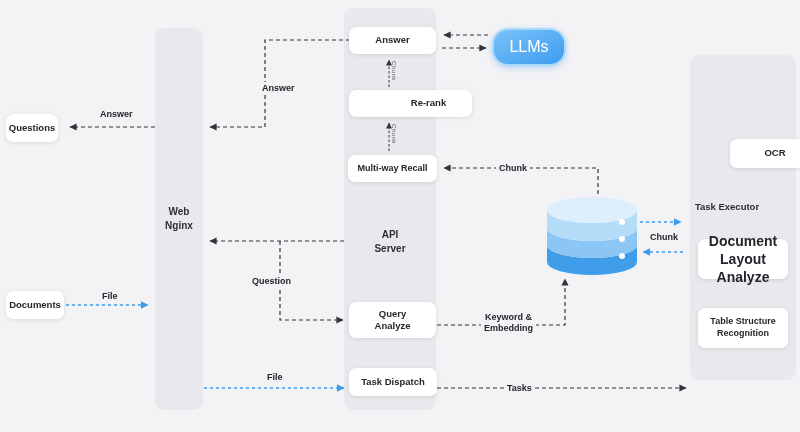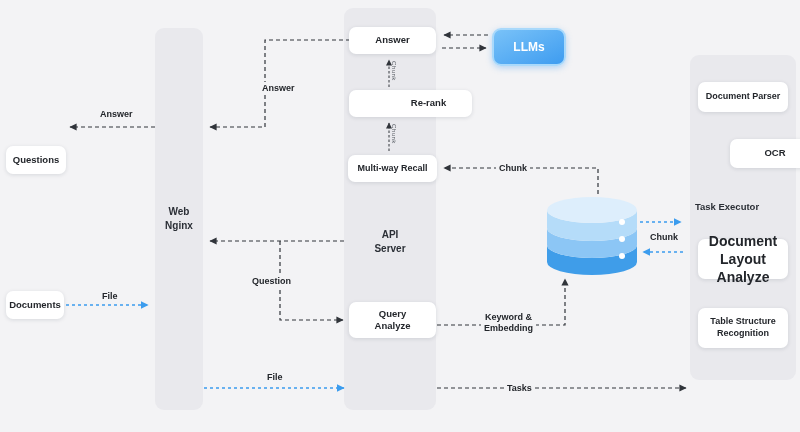--- a/index.html
+++ b/index.html
@@ -27,23 +27,23 @@
     white-space:nowrap;
   }
   .edge-label.noband{background:transparent;}
   .vlabel{
     position:absolute;font-size:6px;color:#5a5f66;
     writing-mode:vertical-rl;letter-spacing:0.5px;line-height:1;
   }
   .llms{
     position:absolute;left:492px;top:28px;width:74px;height:38px;
     background:linear-gradient(155deg,#79c2f8,#3e9cf0);
-    border:2px solid #a9d9fb;border-radius:9px;box-sizing:border-box;
+    border:2px solid #a9d9fb;border-radius:16px;box-sizing:border-box;
     display:flex;align-items:center;justify-content:center;
-    color:#ffffff;font-weight:700;font-size:12px;
+    color:#ffffff;font-weight:400;font-size:16px;
     box-shadow:0 2px 6px rgba(62,156,240,0.35);
   }
   .arrows{position:absolute;left:0;top:0;pointer-events:none;}
   .dbwrap{position:absolute;left:545px;top:195px;width:94px;height:86px;}
 </style>
 </head>
 <body>
 
 <div class="stage">
 
@@ -73,21 +73,21 @@
 
     <path d="M389,87 L389,60" stroke="#30343a" stroke-width="1" fill="none" stroke-dasharray="2.5 2" marker-end="url(#mdark)"></path>
     <path d="M389,151 L389,123" stroke="#30343a" stroke-width="1" fill="none" stroke-dasharray="2.5 2" marker-end="url(#mdark)"></path>
 
     <path d="M66,305 L148,305" stroke="#3b9cee" stroke-width="1.3" fill="none" stroke-dasharray="3 3" marker-end="url(#mblue)"></path>
     <path d="M204,388 L344,388" stroke="#3b9cee" stroke-width="1.3" fill="none" stroke-dasharray="3 3" marker-end="url(#mblue)"></path>
     <path d="M640,222 L681,222" stroke="#3b9cee" stroke-width="1.3" fill="none" stroke-dasharray="3 3" marker-end="url(#mblue)"></path>
     <path d="M683,252 L643,252" stroke="#3b9cee" stroke-width="1.3" fill="none" stroke-dasharray="3 3" marker-end="url(#mblue)"></path>
   </svg>
 
-  <div class="card" style="left:6px;top:114px;width:60px;height:28px;margin-top:32px;">
+  <div class="card" style="left:6px;top:114px;width:52px;height:28px;">
     <span>Questions</span>
   </div>
   <div class="card" style="left:6px;top:291px;width:58px;height:28px;">
     <span>Documents</span>
   </div>
 
   <div class="col-label" style="left:155px;top:205px;width:48px;">
     <div>Web</div>
     <div>Nginx</div>
   </div>
@@ -102,40 +102,40 @@
     <span>Multi-way Recall</span>
   </div>
   <div class="col-label" style="left:344px;top:228px;width:92px;">
     <div>API</div>
     <div>Server</div>
   </div>
   <div class="card" style="left:349px;top:302px;width:87px;height:36px;">
     <div>Query</div>
     <div>Analyze</div>
   </div>
+  <div class="card" style="left:349px;top:368px;width:88px;height:28px;">
+    <span>Task Dispatch</span>
+  </div>
 
   <div class="llms">
     <span>LLMs</span>
   </div>
 
   <div class="dbwrap">
     <svg width="94" height="86" viewBox="0 0 94 86">
       <path d="M2,50 a45,13 0 0 0 90,0 L92,67 a45,13 0 0 1 -90,0 Z" fill="#3f9de9"></path>
       <path d="M2,33 a45,13 0 0 0 90,0 L92,50 a45,13 0 0 1 -90,0 Z" fill="#8cc6f5"></path>
       <path d="M2,15 a45,13 0 0 0 90,0 L92,33 a45,13 0 0 1 -90,0 Z" fill="#b5dcf9"></path>
       <ellipse cx="47" cy="15" rx="45" ry="13" fill="#ddeefc"></ellipse>
       <circle cx="77" cy="27" r="3" fill="#ffffff"></circle>
       <circle cx="77" cy="44" r="3" fill="#ffffff"></circle>
       <circle cx="77" cy="61" r="3" fill="#ffffff"></circle>
     </svg>
   </div>
 
-  <div class="card" style="left:698px;top:82px;width:90px;height:30px;font-size:9px;">
-    <span>Document Parser</span>
-  </div>
   <div class="card" style="left:698px;top:139px;width:90px;height:29px;margin-left:32px;">
     <span>OCR</span>
   </div>
   <div class="col-label" style="left:674px;top:201px;width:106px;font-size:9.5px;">
     <div>Task Executor</div>
   </div>
   <div class="card" style="left:698px;top:239px;width:90px;height:40px;font-size:14px;">
     <div>Document Layout</div>
     <div>Analyze</div>
   </div>

